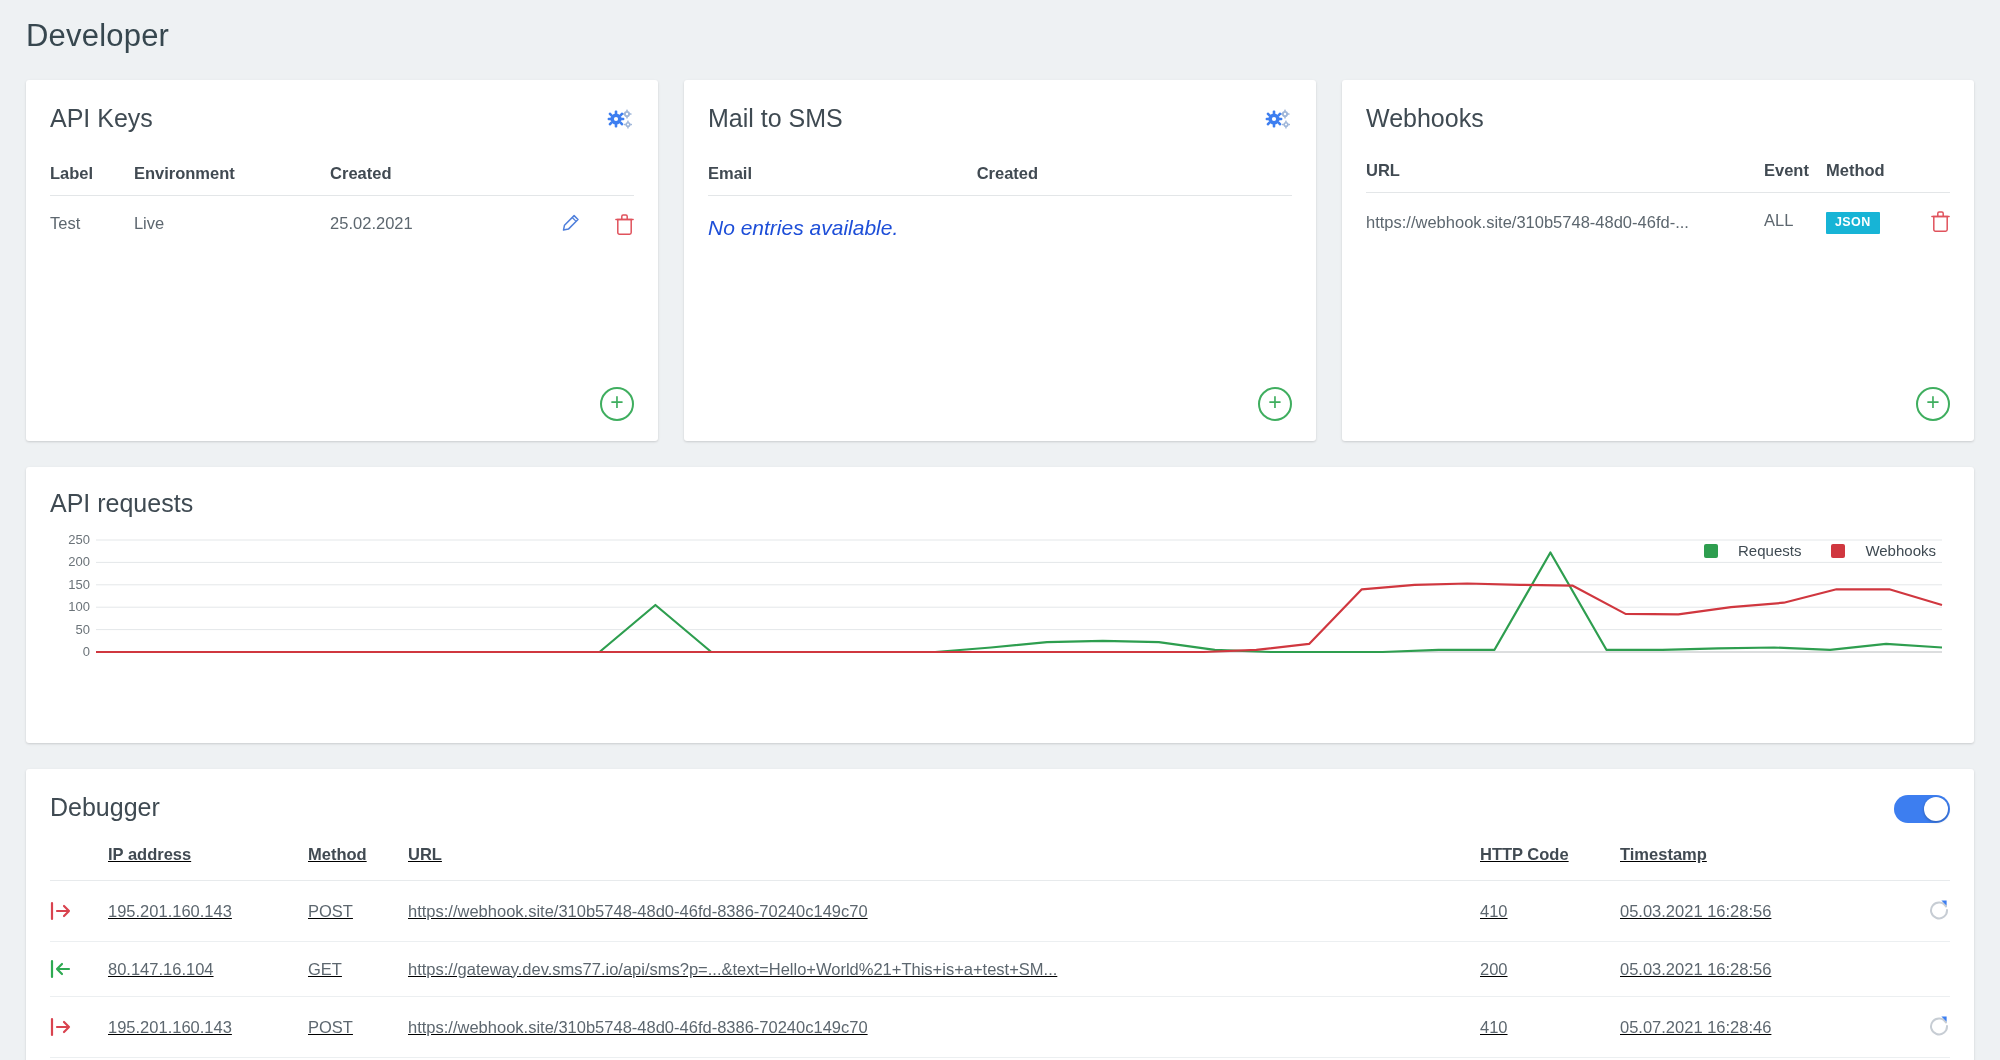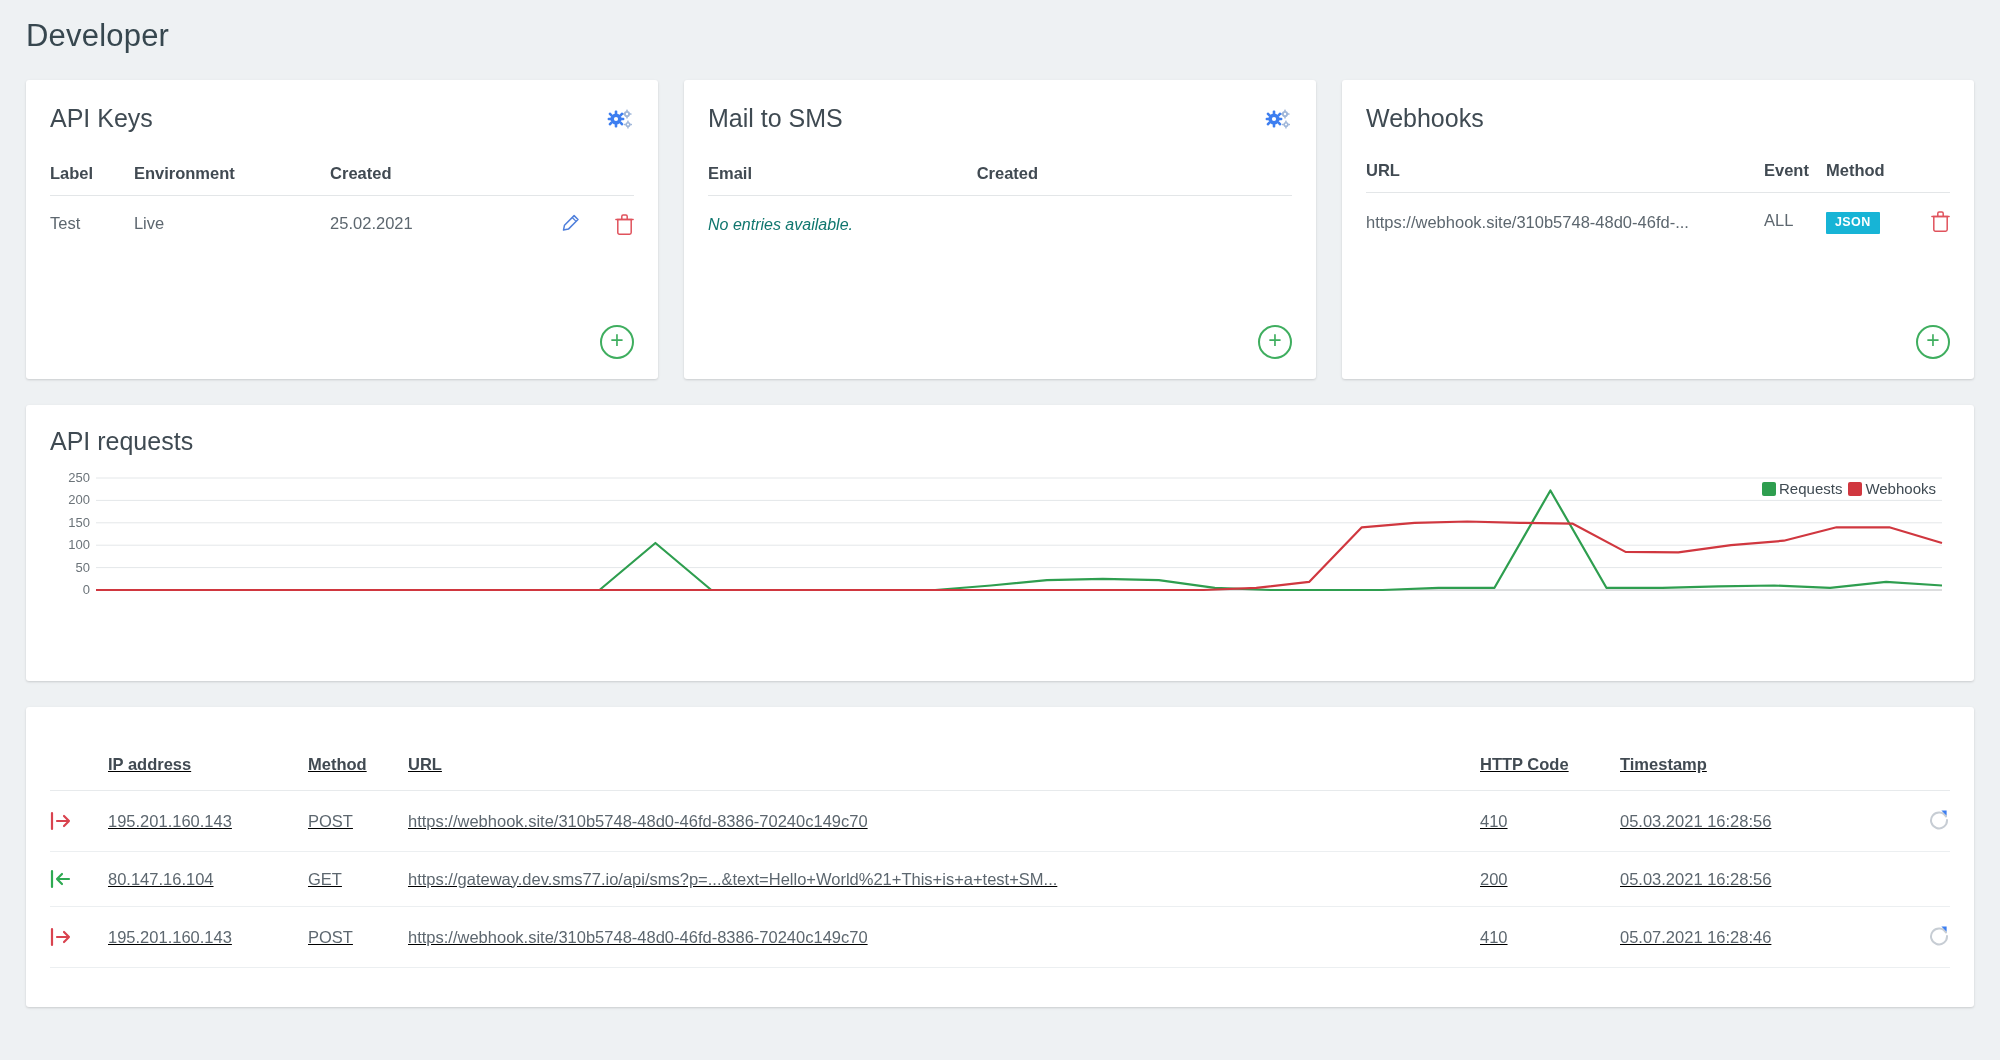--- a/index.html
+++ b/index.html
@@ -16,41 +16,41 @@
     padding: 18px 0 0 0; letter-spacing: .2px;
   }
 
   
   .card-row { display: flex; gap: 26px; margin-top: 26px; }
   .card {
     background: #fff; border-radius: 3px;
     box-shadow: 0 1px 3px rgba(0,0,0,.10), 0 1px 2px rgba(0,0,0,.06);
     position: relative;
   }
-  .card.small { flex: 1 1 0; height: 299px; padding: 26px 24px 20px 24px; }
+  .card.small { flex: 1 1 0; height: 361px; padding: 26px 24px 20px 24px; }
 
   .card-head { display: flex; align-items: flex-start; justify-content: space-between; }
   .card-title { font-size: 25px; font-weight: 400; color: #3f4a52; line-height: 1; }
 
   .cogs-icon { width: 28px; height: 26px; cursor: pointer; flex: 0 0 auto; margin-top: 2px;}
 
   
   table.mini { width: 100%; border-collapse: collapse; margin-top: 30px; }
   table.mini th {
     text-align: left; font-size: 16.5px; font-weight: 700; color: #414a52;
     padding: 0 0 12px 0; white-space: nowrap;
   }
   table.mini thead tr { border-bottom: 1px solid #e3e6e8; margin-left: 44px; }
   table.mini td {
     font-size: 16.5px; color: #5d676f; padding: 18px 0 0 0; vertical-align: top;
   }
   td.live { color: #2eaa52; }
   td.acts { text-align: right; white-space: nowrap; }
   .empty-note {
-    font-size: 16px; color: #0f766e; font-style: italic; padding-top: 20px;
+    font-size: 21px; color: #1d4ed8; font-style: italic; padding-top: 20px;
   }
   .wrapurl { word-break: break-all; line-height: 1.45; padding-right: 14px; }
 
   .icon-btn { display: inline-block; vertical-align: middle; cursor: pointer; }
   .pencil { width: 20px; height: 21px; margin-right: 30px; }
   .trash  { width: 19px; height: 21px; }
 
   .chip-json {
     display: inline-block; background: #17b4d6; color: #fff;
     font-size: 12.5px; font-weight: 700; letter-spacing: .4px;
@@ -69,21 +69,21 @@
   
   .card.chart { margin-top: 26px; height: 276px; padding: 24px 24px 10px 24px; }
   .chart-wrap { position: relative; width: 100%; height: 128px; margin-top: 18px; }
   .chart-svg { display: block; width: 100%; height: 128px; }
   .legend {
     position: absolute; right: 14px; top: 8px;
     display: flex; align-items: center; gap: 4px;
     font-size: 15px; color: #3f4a52;
   }
   .legend .sw { width: 14px; height: 14px; display: inline-block; border-radius: 2px; }
-  .legend .item { display: flex; align-items: center; gap: 3px; margin-left: 2px; }
+  .legend .item { display: flex; align-items: center; gap: 20px; margin-left: 26px; }
 
   
   .card.debugger { margin-top: 26px; height: 300px; padding: 26px 24px 0 24px; overflow: hidden; }
   .toggle {
     width: 56px; height: 28px; border-radius: 14px; background: #3d7ef0;
     position: relative; cursor: pointer; flex: 0 0 auto;
   }
   .toggle .knob {
     position: absolute; top: 2px; right: 2px; width: 24px; height: 24px;
     border-radius: 50%; background: #fff;
@@ -292,20 +292,26 @@
         </div>
         <div class="item">
           <span class="sw" id="sw1" style="background: rgb(208, 55, 63);"></span>
           <span>Webhooks</span>
         </div>
       </div>
     </div>
   </div>
 
   <div class="card debugger">
+    <div class="card-head">
+      <div class="card-title">Debugger</div>
+      <div class="toggle">
+        <div class="knob"></div>
+      </div>
+    </div>
 
     <table class="dbg">
       <thead>
         <tr>
           <th class="c-dir"></th>
           <th class="c-ip">IP address</th>
           <th class="c-met">Method</th>
           <th class="c-url">URL</th>
           <th class="c-code">HTTP Code</th>
           <th class="c-time">Timestamp</th>

